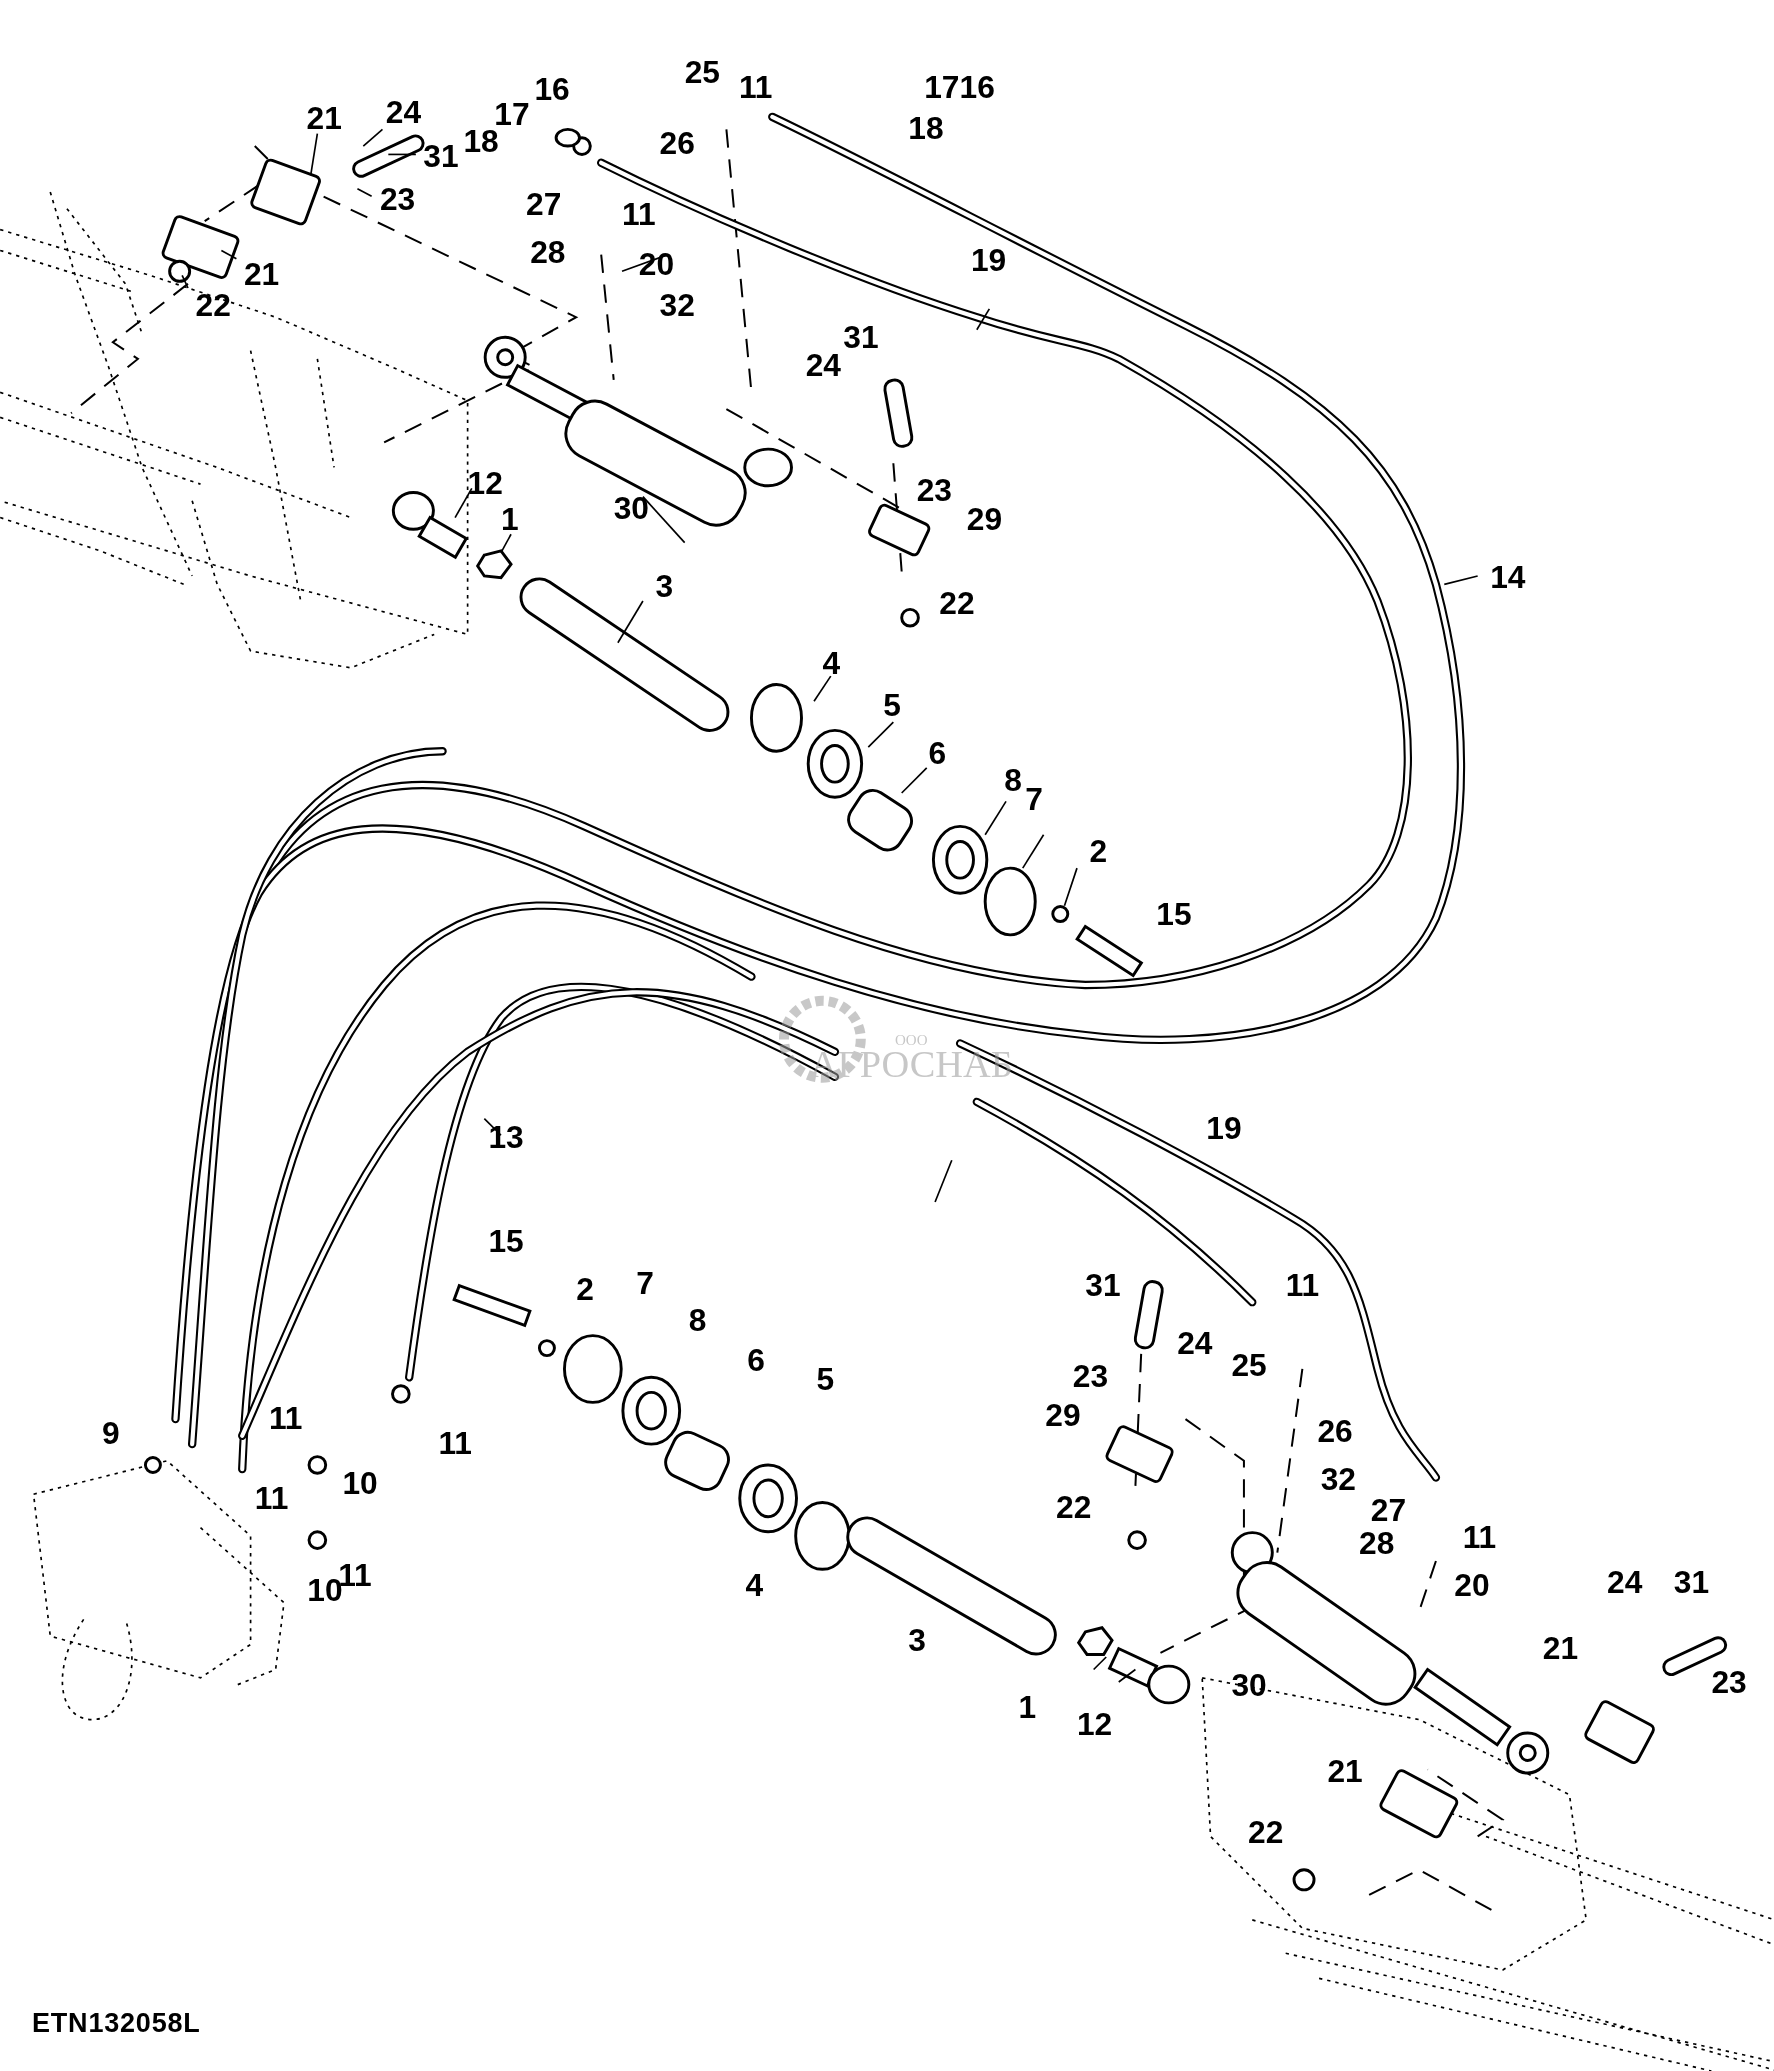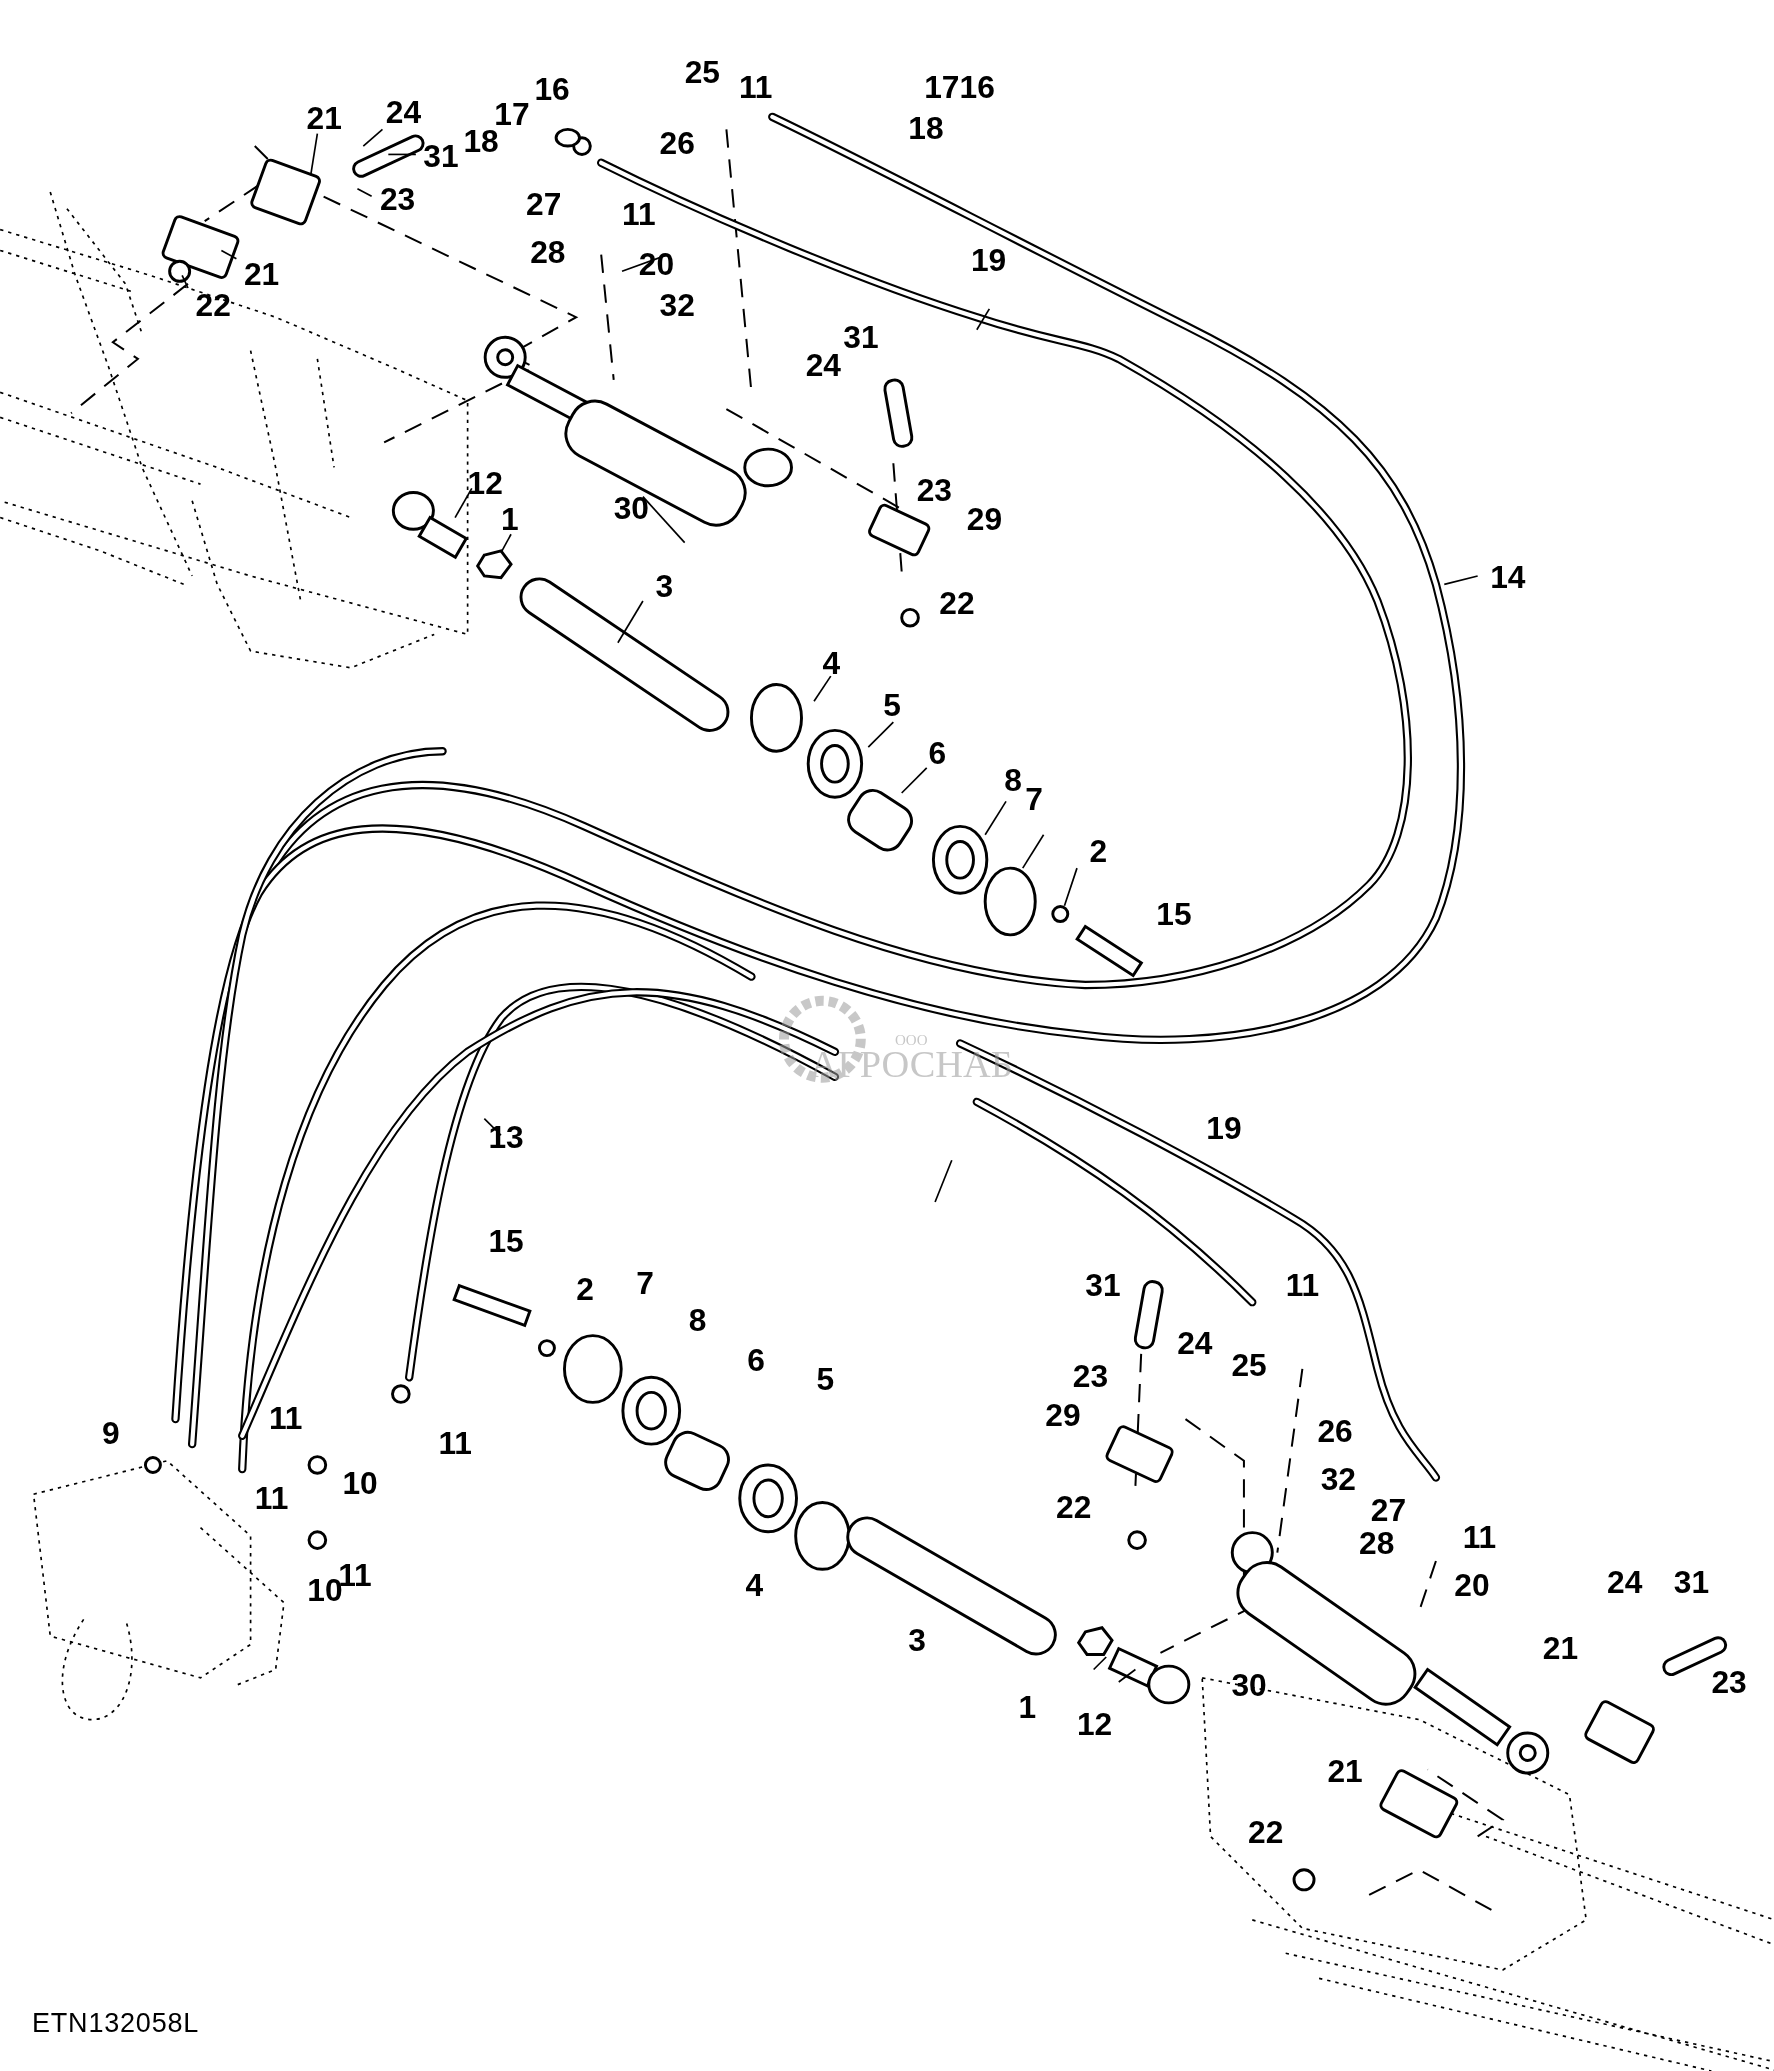--- a/index.html
+++ b/index.html
@@ -1,19 +1,19 @@
 <!DOCTYPE html>
 <html style="font-size:13.4px"><head>
 <meta charset="utf-8">
 <style>
   html, body { margin:0; padding:0; background:#ffffff; }
   #canvas { position:relative; width:1775px; height:2071px; background:#fff; overflow:hidden; }
   svg#art { position:absolute; left:0; top:0; }
   .callout { font-family:"Liberation Sans", sans-serif; font-weight:bold; font-size:38px; fill:#000; }
-  .fig-id { position:absolute; left:32px; top:2008px; font-family:"Liberation Sans", sans-serif; font-weight:normal; font-size:27px; color:#000; letter-spacing:0.8px; }
+  .fig-id { position:absolute; left:32px; top:2008px; font-family:"Liberation Sans", sans-serif; font-weight:bold; font-size:27px; color:#000; letter-spacing:0.8px; }
   .wm { font-family:"Liberation Serif", serif; fill:#9a9a9a; }
   .hose { fill:none; stroke:#000; stroke-width:10; stroke-linecap:round; }
   .hose-in { fill:none; stroke:#fff; stroke-width:5; stroke-linecap:round; }
   .part { fill:#fff; stroke:#000; stroke-width:3.5; }
   .lead { stroke:#000; stroke-width:2; fill:none; }
   .dash { stroke:#000; stroke-width:2.4; fill:none; stroke-dasharray:22 14; }
   .ghost { stroke:#000; stroke-width:2; fill:none; stroke-dasharray:4 6; }
 </style>
 </head>
 <body>

